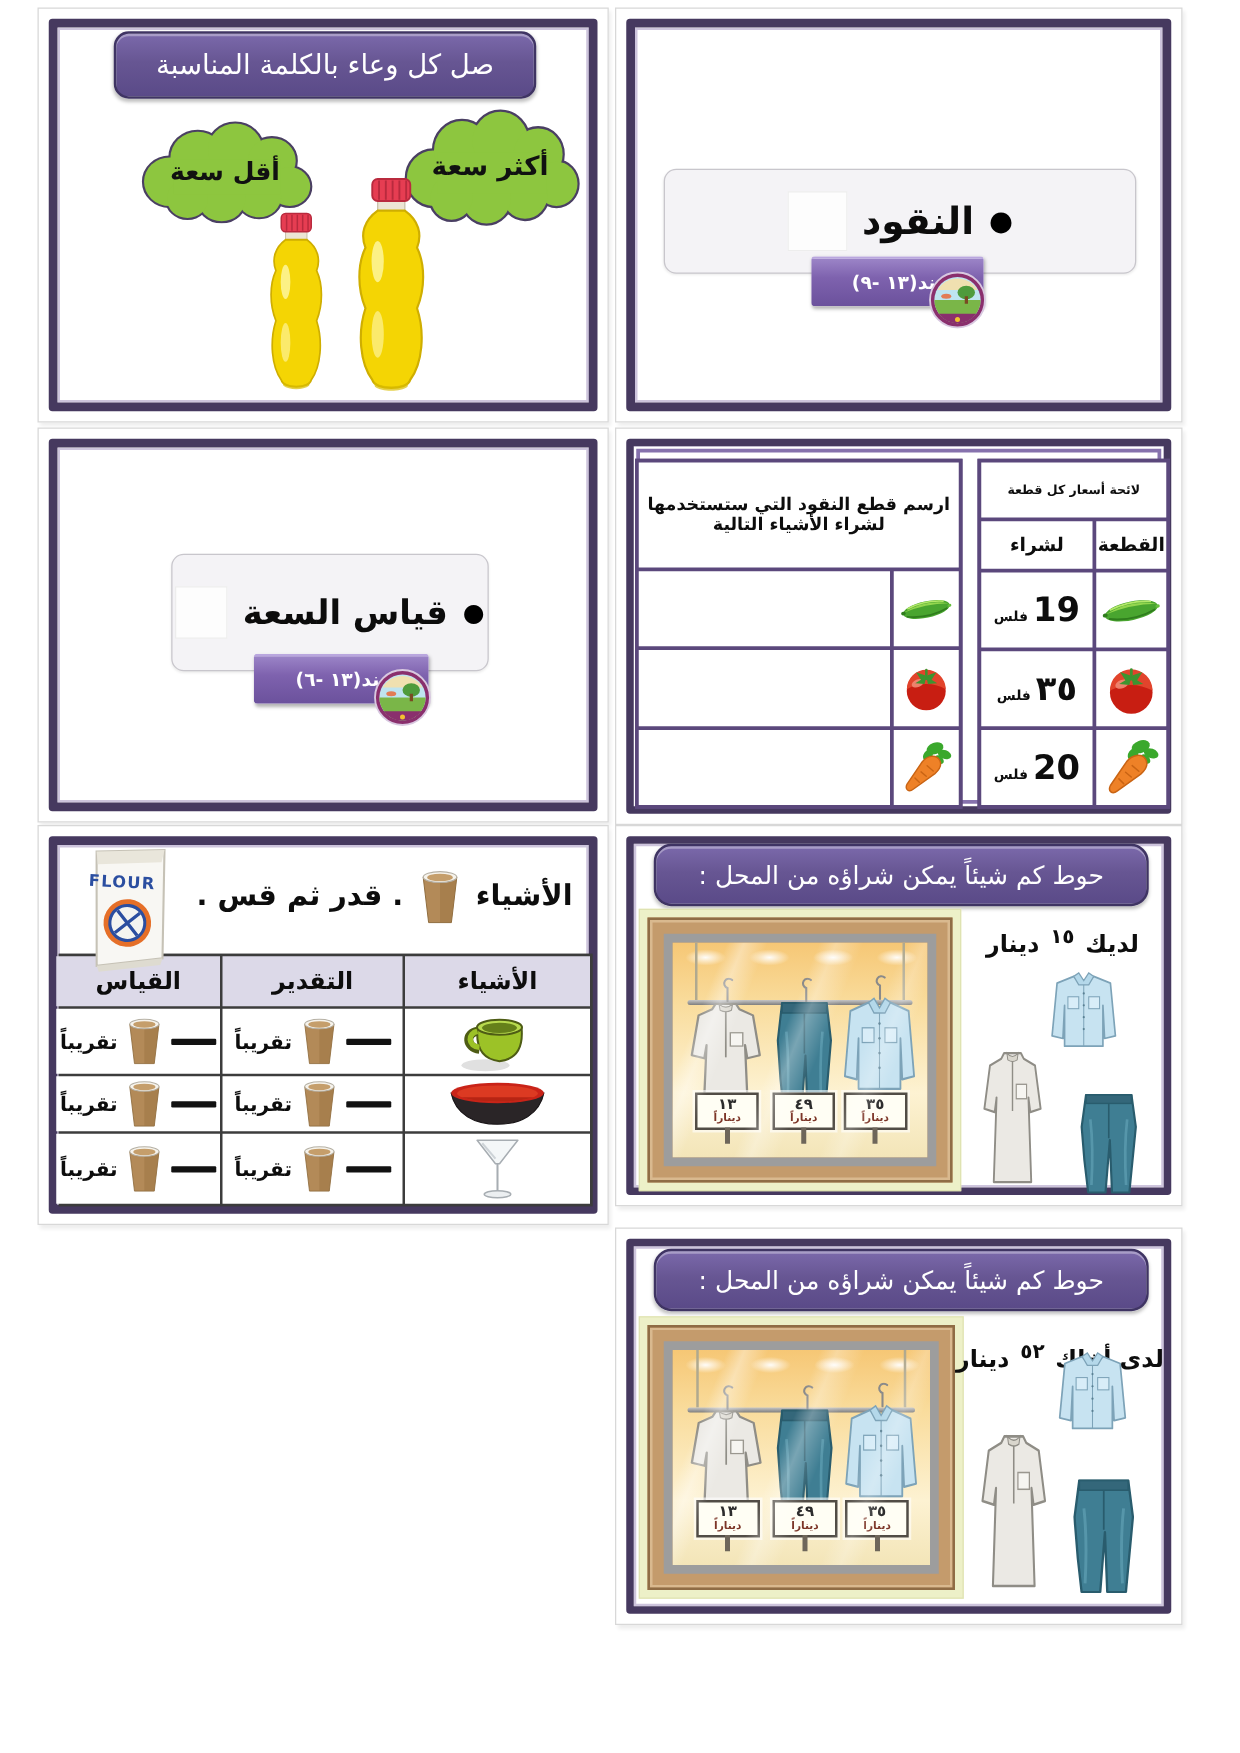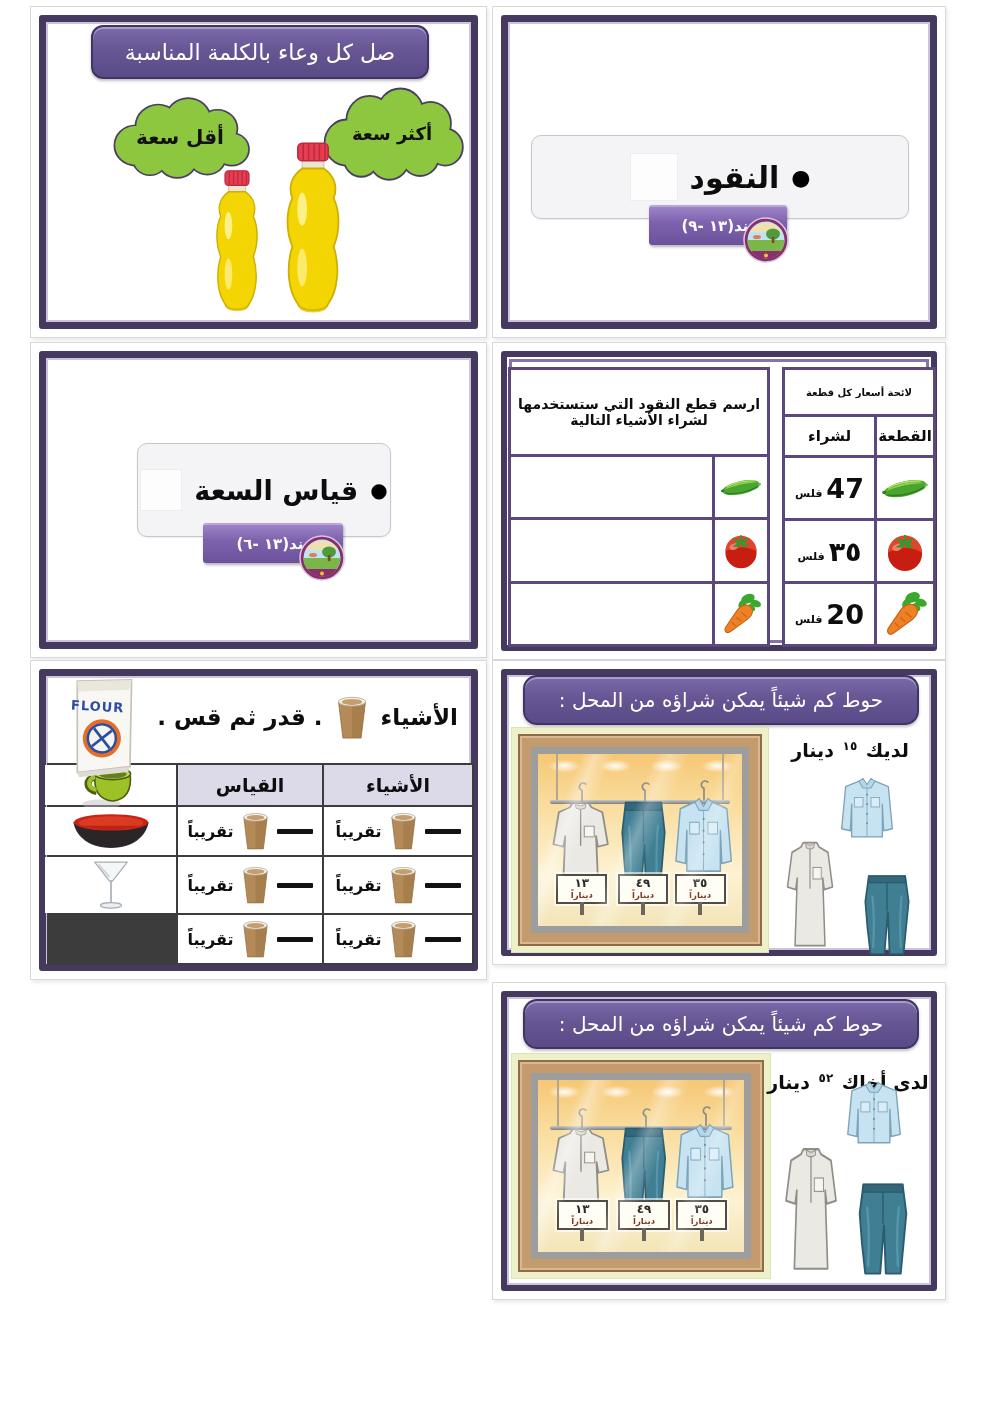--- a/index.html
+++ b/index.html
@@ -69,21 +69,21 @@
   .glare{position:absolute;inset:0;pointer-events:none;z-index:6;
     background:linear-gradient(112deg,rgba(255,255,255,0) 16%,rgba(255,255,255,.38) 21%,rgba(255,255,255,0) 28%,rgba(255,255,255,0) 43%,rgba(255,255,255,.3) 48%,rgba(255,255,255,0) 56%,rgba(255,255,255,0) 68%,rgba(255,255,255,.24) 74%,rgba(255,255,255,0) 80%);}
   .garment{position:absolute;z-index:3;}
   .hook{position:absolute;width:14px;height:20px;z-index:2;}
   .tag{position:absolute;z-index:4;background:#fffef4;border:2px solid #514c45;text-align:center;
     padding:1px 0 2px;box-shadow:0 0 0 2px rgba(255,255,255,.6);}
   .tag::after{content:"";position:absolute;left:50%;margin-left:-2px;top:100%;width:4px;height:13px;background:#6e665a;}
   .tag-num{display:block;font-weight:bold;font-size:12px;color:#2c2c2c;line-height:13px;direction:rtl;}
   .tag-word{display:block;font-weight:bold;font-size:8.5px;color:#7c3527;line-height:10px;direction:rtl;}
   .money-line{position:absolute;direction:rtl;font-weight:bold;color:#0d0d0d;font-size:19px;text-align:center;}
-  .money-line .mnum{font-size:12px;vertical-align:super;padding:0 2px;}
+  .money-line .mnum{font-size:16px;vertical-align:super;padding:0 2px;}
 </style>
 </head>
 <body>
 
 <div class="page">
 
   <section class="slide" id="s1" style="left:30px;top:6px;width:455px;height:330px;">
     <div class="frame"></div>
     <div class="titlebar" style="left:60px;top:18px;width:334px;height:50px;font-size:22px;">
       <span>صل كل وعاء بالكلمة المناسبة</span>
@@ -135,21 +135,21 @@
               <circle cx="122" cy="38" r="32"></circle>
               <circle cx="165" cy="52" r="28"></circle>
               <circle cx="186" cy="84" r="24"></circle>
               <circle cx="150" cy="96" r="26"></circle>
               <circle cx="106" cy="99" r="28"></circle>
               <circle cx="66" cy="99" r="24"></circle>
               <rect x="50" y="50" width="125" height="44"></rect>
             </g>
           </svg>
         </span>
-      <span class="cloud-text" style="font-size:18px;">أكثر سعة</span>
+      <span class="cloud-text" style="font-size:21px;">أكثر سعة</span>
     </div>
     <span class="icon abs" style="left:176px;top:162px;width:60px;height:146px;">
         <svg viewBox="0 0 70 160" preserveAspectRatio="none">
           <path d="M25 17 h20 v8 h-20 z" fill="#ece5d4" stroke="#c9c2ae"></path>
           <rect x="21" y="2" width="28" height="16" rx="4" fill="#e63d52"></rect>
           <path d="M26 3 v14 M31 3 v14 M36 3 v14 M41 3 v14 M46 3 v14" stroke="#b92a3e" stroke-width="1.4"></path>
           <rect x="21" y="2" width="28" height="16" rx="4" fill="none" stroke="#b92a3e" stroke-width="1.4"></rect>
           <path d="M25 25 C15 32 12 42 16 52 C10 64 10 82 16 96 C10 114 12 136 21 148 C23 156 47 156 49 148 C58 136 60 114 54 96 C60 82 60 64 54 52 C58 42 55 32 45 25 Z" fill="#f4d504" stroke="#cfae00" stroke-width="1.6"></path>
           <ellipse cx="25" cy="62" rx="4.5" ry="15" fill="#fff9b0" opacity="0.75"></ellipse>
           <ellipse cx="25" cy="115" rx="4.5" ry="17" fill="#fff9b0" opacity="0.6"></ellipse>
@@ -292,21 +292,21 @@
                 <path d="M6 25 Q37 13 68 25 Q37 19 6 25 Z" fill="#93d64e"></path>
                 <path d="M9 31 Q37 40 65 31" stroke="#2f7d1d" stroke-width="2.2" fill="none"></path>
                 <path d="M12 21 Q37 14 62 21" stroke="#b4e86a" stroke-width="2" fill="none"></path>
                 <ellipse cx="5.5" cy="26" rx="3" ry="2.4" fill="#2f7d1d"></ellipse>
                 <ellipse cx="68.5" cy="28" rx="2.6" ry="2" fill="#67bf3e"></ellipse>
               </g>
             </svg>
           </span>
         </div>
       <div style="gap:4px;">
-        <span class="p-num">47</span>
+        <span class="p-num">19</span>
         <span class="p-unit">فلس</span>
       </div>
       <div>
           <span class="icon" style="width:46px;height:46px;">
             <svg viewBox="0 0 62 60">
               <circle cx="31" cy="34" r="23" fill="#c81e12"></circle>
               <path d="M8 32 a23 23 0 0 1 46 0 q-23 -12 -46 0" fill="#e2442c"></path>
               <ellipse cx="21" cy="25" rx="7.5" ry="4.5" fill="#f08a74" opacity="0.9" transform="rotate(-22 21 25)"></ellipse>
               <g fill="#3d9430">
                 <path d="M31 13 L34 21 L28 21 Z"></path>
@@ -367,20 +367,21 @@
             <path d="M7 9 H41 L35.5 55 H12.5 Z" fill="#b38a58" stroke="#8f6c3e"></path>
             <path d="M24 9 H41 L35.5 55 H24 Z" fill="#9c7645" opacity="0.55"></path>
             <ellipse cx="24" cy="9" rx="17" ry="5.5" fill="#f6f3ec" stroke="#b5b0a4" stroke-width="1.2"></ellipse>
             <ellipse cx="24" cy="9.4" rx="13" ry="3.8" fill="#c59e6b"></ellipse>
           </svg>
         </span>
       <span>. قدر ثم قس .</span>
     </div>
     <div class="mtable" style="left:16px;top:102px;width:423px;height:198px;grid-template-columns:35% 34% 31%;grid-template-rows:40px 1fr 1fr 1fr;">
       <div class="mhead">الأشياء</div>
+      <div class="mhead">التقدير</div>
       <div class="mhead">القياس</div>
 
       <div>
           <span class="icon" style="width:64px;height:52px;">
             <svg viewBox="0 0 80 64">
               <ellipse cx="28" cy="56" rx="24" ry="6" fill="#bbbbbb" opacity="0.45"></ellipse>
               <path d="M20 18 C18 38 24 50 42 52 C60 50 66 38 64 18 Z" fill="#9cc227" stroke="#4e5c15" stroke-width="2"></path>
               <path d="M20 22 C8 24 8 38 22 40" fill="none" stroke="#4e5c15" stroke-width="9"></path>
               <path d="M20 22 C10 24 10 37 22 38" fill="none" stroke="#9cc227" stroke-width="5.5"></path>
               <ellipse cx="42" cy="18" rx="22.5" ry="7.5" fill="#b8da4e" stroke="#4e5c15" stroke-width="2"></ellipse>

